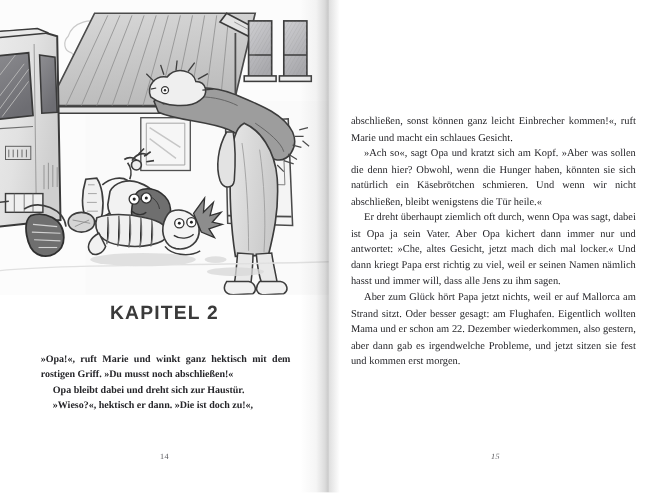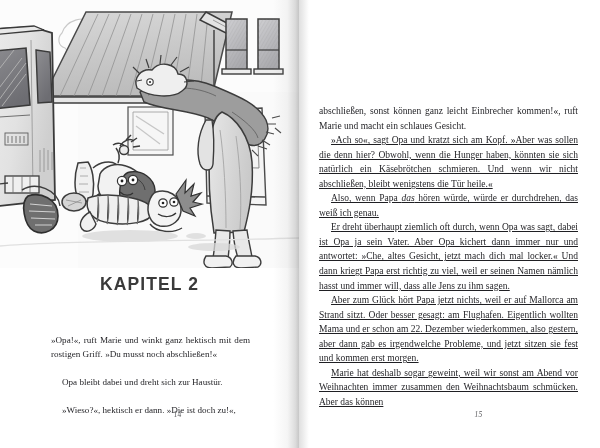--- a/index.html
+++ b/index.html
@@ -79,31 +79,30 @@
     left: 37px;
     top: 319px;
     width: 227px;
     font-size: 9.1px;
     line-height: 14.1px;
     color: #26262a;
     text-align: justify;
     text-align-last: left;
     hyphens: manual;
   }
-  #left-body p { margin: 14px; }
+  #left-body p { margin: 0; font-weight: bold; }
   #left-body p.indent { text-indent: 11px; }
 
   .folio {
     position: absolute;
     width: 299px;
     text-align: center;
     font-size: 7.4px;
     color: #58585c;
     letter-spacing: 0.4px;
-    padding-left: 28px;
   }
   #folio-left { left: 0; top: 410px; }
   #folio-right { left: 301px; top: 410px; width: 299px; font-style: italic; }
 
   
   #page-right {
     position: absolute;
     left: 299px; top: 4px;
     width: 361px; height: 448px;
     background: #ffffff;
@@ -115,21 +114,21 @@
     left: 20px;
     top: 58px;
     width: 259px;
     font-size: 9.5px;
     line-height: 14.55px;
     color: #1f1f23;
     text-align: justify;
     text-align-last: left;
   }
   #right-body p { margin: 0; }
-  #right-body p.indent { text-indent: 12px; text-decoration: underline; }
+  #right-body p.indent { text-indent: 12px; }
   #right-body em { font-style: italic; }
 </style>
 </head>
 <body>
 
 <div id="spread">
 
   <div id="page-left">
 
     <div id="illustration">
@@ -395,23 +394,21 @@
 
     <div class="folio" id="folio-left">14</div>
 
     <div id="gutter-left"></div>
   </div>
 
   <div id="page-right">
     <div id="right-body">
       <p>abschließen, sonst können ganz leicht Einbrecher kommen!«, ruft Marie und macht ein schlaues Gesicht.</p>
       <p class="indent">»Ach so«, sagt Opa und kratzt sich am Kopf. »Aber was sollen die denn hier? Obwohl, wenn die Hunger haben, könnten sie sich natürlich ein Käsebrötchen schmieren. Und wenn wir nicht abschließen, bleibt wenigstens die Tür heile.«</p>
-      <p class="indent"><span>Also, wenn Papa </span><em>das</em><span> hören würde, würde er durchdrehen, das weiß ich genau.</span></p>
       <p class="indent">Er dreht überhaupt ziemlich oft durch, wenn Opa was sagt, dabei ist Opa ja sein Vater. Aber Opa kichert dann immer nur und antwortet: »Che, altes Gesicht, jetzt mach dich mal locker.« Und dann kriegt Papa erst richtig zu viel, weil er seinen Namen nämlich hasst und immer will, dass alle Jens zu ihm sagen.</p>
       <p class="indent">Aber zum Glück hört Papa jetzt nichts, weil er auf Mallorca am Strand sitzt. Oder besser gesagt: am Flughafen. Eigentlich wollten Mama und er schon am 22. Dezember wiederkommen, also gestern, aber dann gab es irgendwelche Probleme, und jetzt sitzen sie fest und kommen erst morgen.</p>
-      <p class="indent">Marie hat deshalb sogar geweint, weil wir sonst am Abend vor Weihnachten immer zusammen den Weihnachtsbaum schmücken. Aber das können</p>
     </div>
   </div>
 
   <div class="folio" id="folio-right">15</div>
 
   <div id="gutter-right"></div>
 </div>
 
 </body></html>

